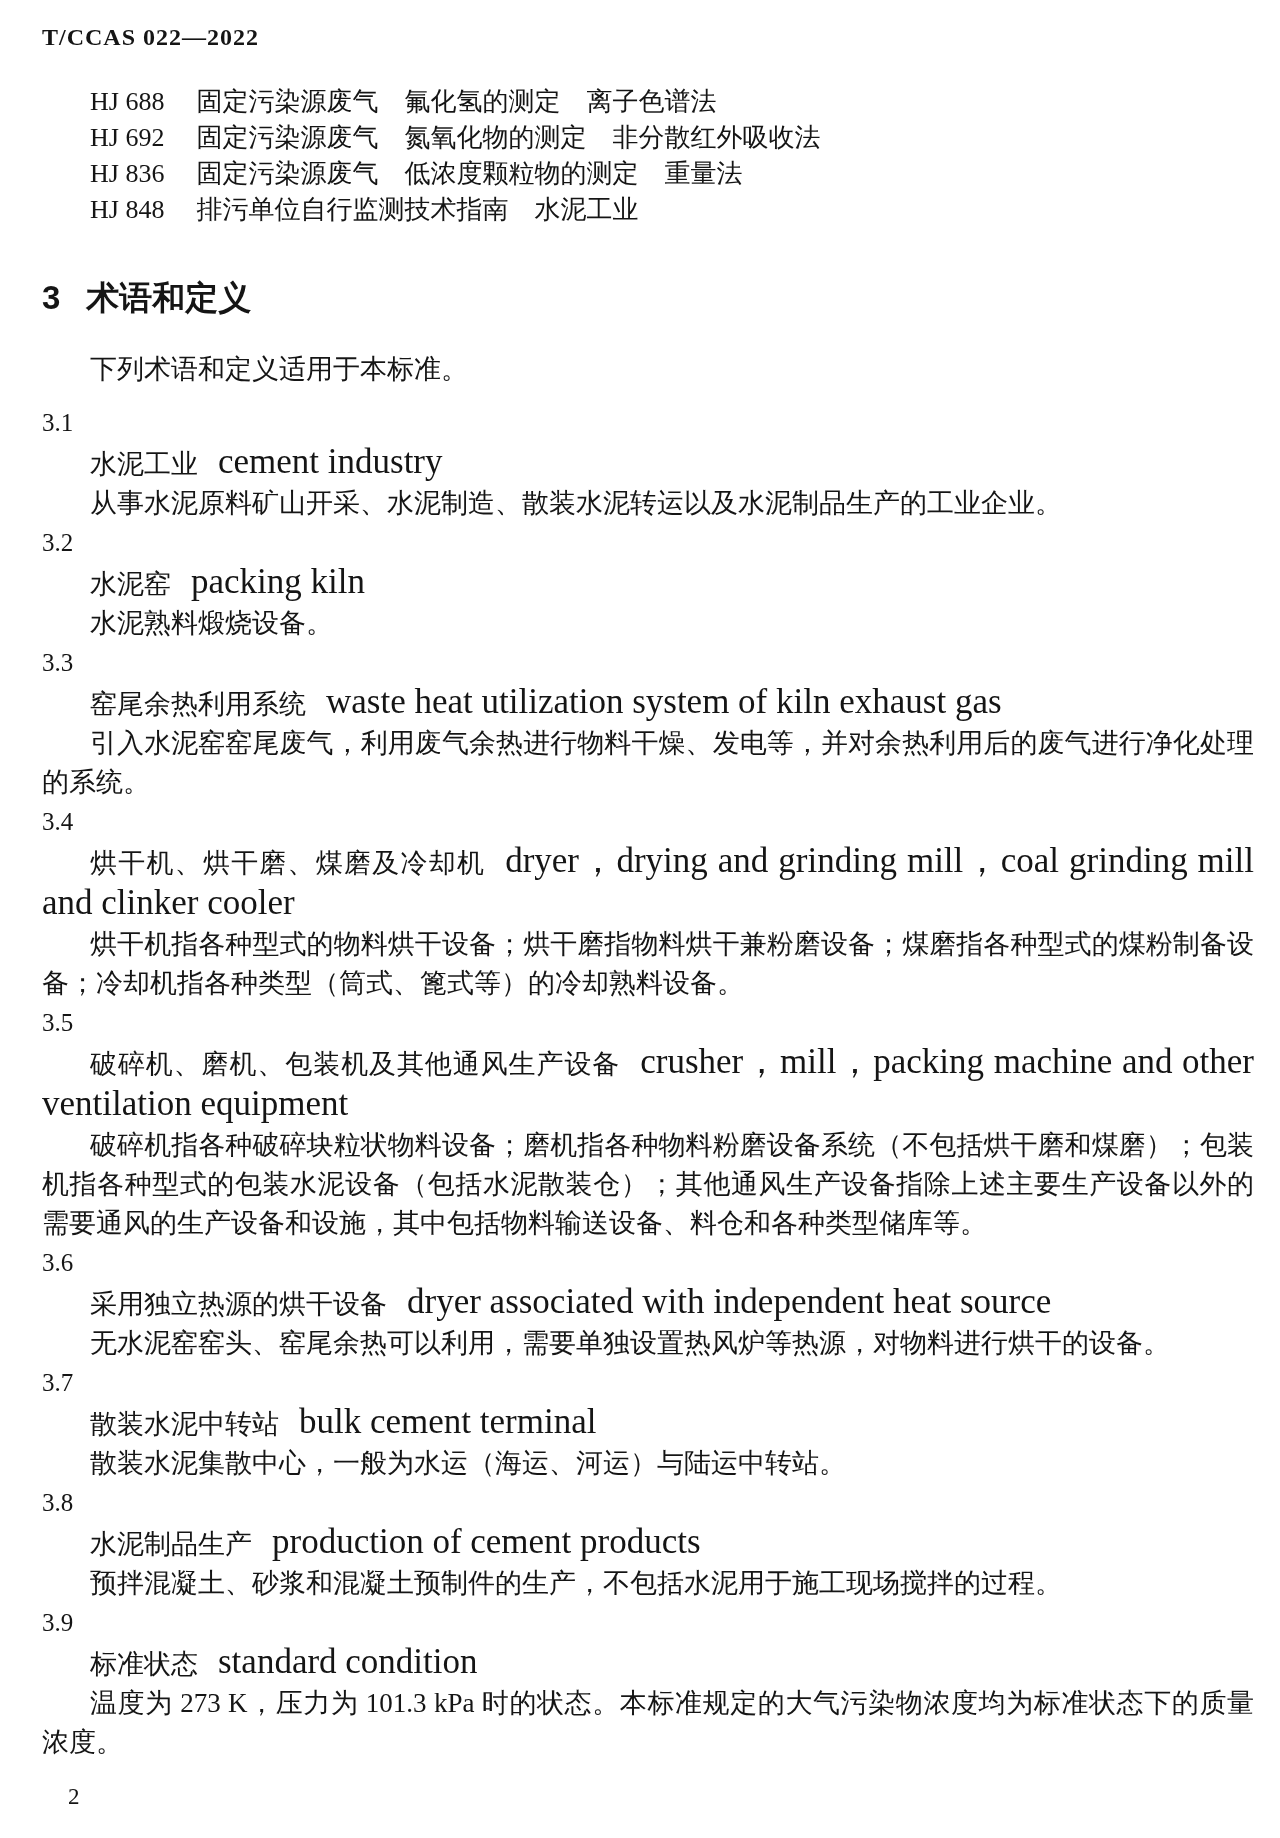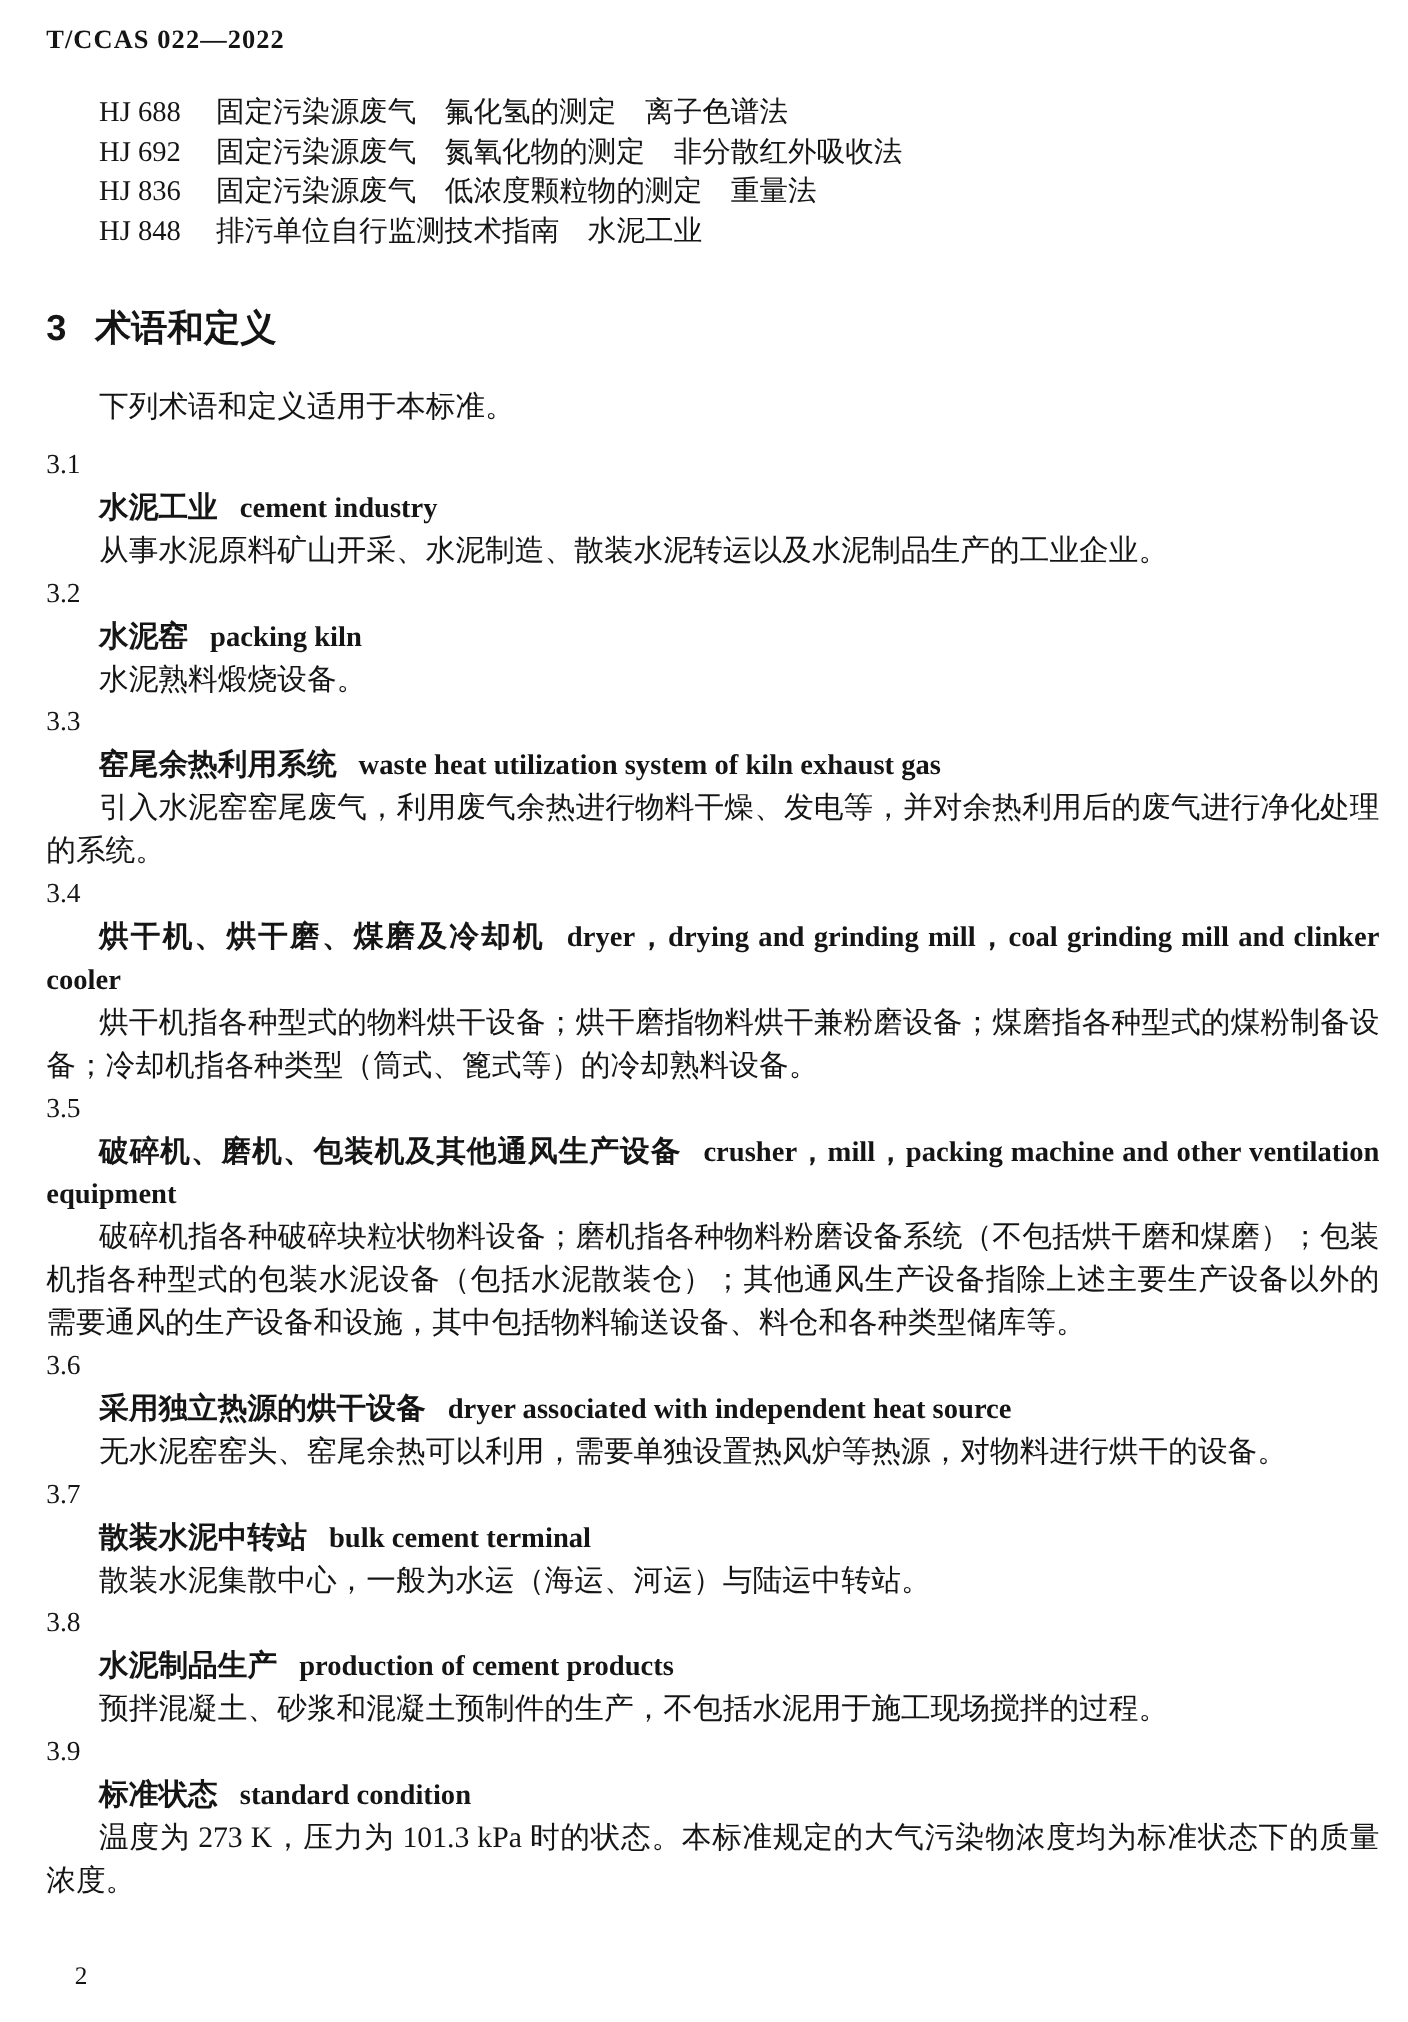--- a/index.html
+++ b/index.html
@@ -22,23 +22,23 @@
     font-family:"Liberation Sans","DejaVu Sans",sans-serif;
     font-weight:bold;font-size:33px;
   }
   .section-heading .num{margin-right:26px;}
   .intro{margin-top:36px;font-size:27px;line-height:39px;text-indent:48px;}
   .terms{margin-top:14px;}
   .clause-num{font-size:25px;line-height:39px;}
   .term-line{font-size:27px;line-height:39px;text-indent:48px;text-align:justify;}
   .term-zh{
     font-family:"Liberation Sans","DejaVu Sans",sans-serif;
-    font-weight:bold;margin-right:20px;
+    font-weight:normal;margin-right:20px;
   }
-  .term-en{font-family:"Liberation Serif","DejaVu Serif",serif;font-weight:bold;font-size:26px;}
+  .term-en{font-family:"Liberation Serif","DejaVu Serif",serif;font-weight:normal;font-size:35px;}
   .definition{font-size:27px;line-height:39px;text-indent:48px;text-align:justify;}
   .page-number{
     position:absolute;left:68px;top:1784px;
     font-size:23px;line-height:26px;
   }
 </style>
 </head>
 <body>
 
 <div class="page">

